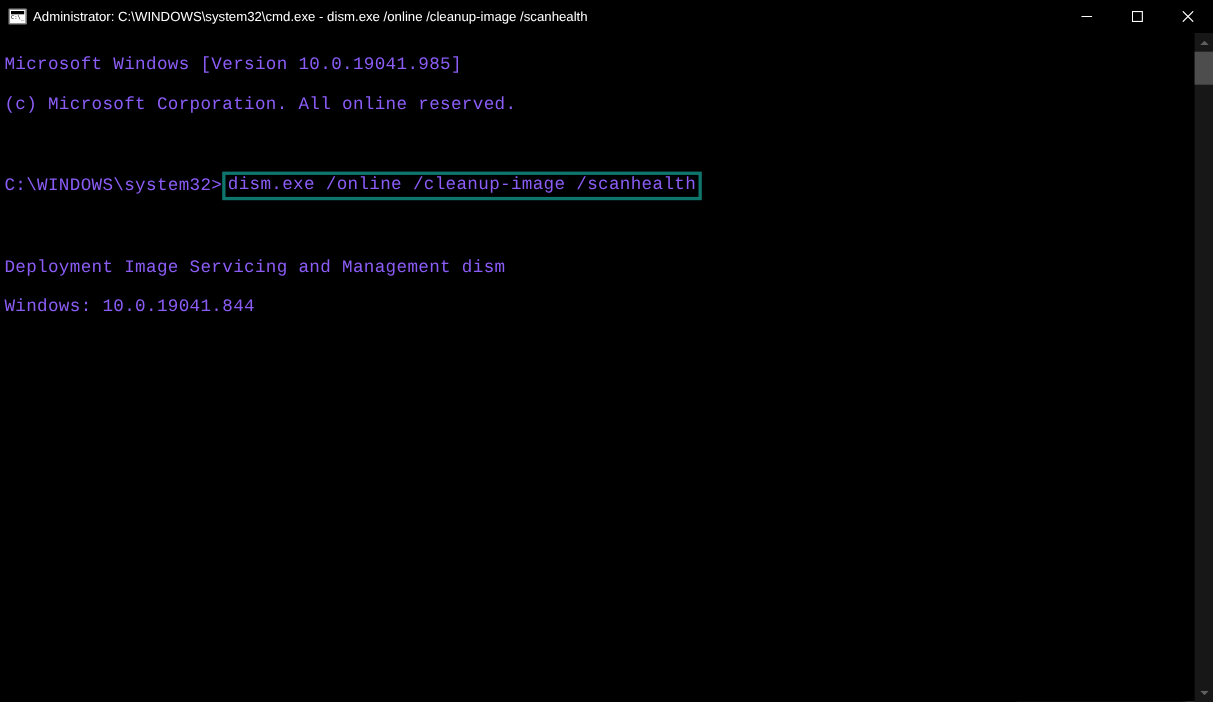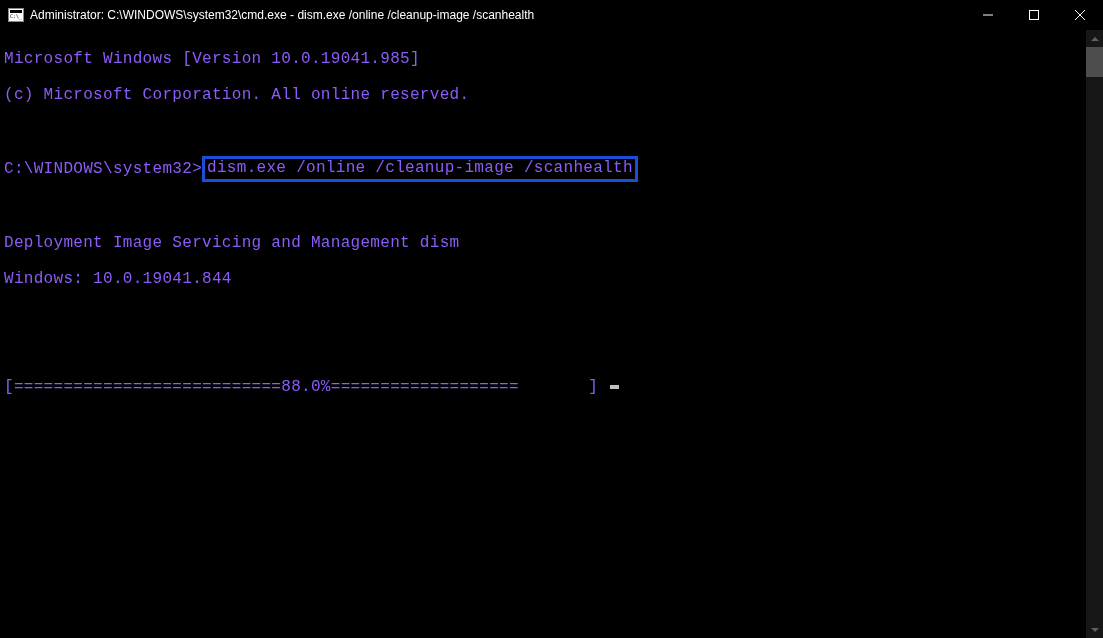--- a/index.html
+++ b/index.html
@@ -108,21 +108,21 @@
       white-space: pre;
       margin: 0;
     }
     .prompt-line {
       display: flex;
       flex-wrap: nowrap;
       white-space: pre;
       align-items: center;
     }
     .highlight-box {
-      border: 3px solid #1d4ed8;
+      border: 3px solid #0f766e;
       display: inline-block;
       padding: 0 2px 2px 2px;
       margin-top: -2px;
       margin-bottom: -2px;
     }
     .cursor-block {
       display: inline-block;
       width: 9px;
       height: 4px;
       background: #c0c0c0;
@@ -194,21 +194,20 @@
   <div class="terminal-body">
 <pre>Microsoft Windows [Version 10.0.19041.985]</pre>
 <pre>(c) Microsoft Corporation. All online reserved.</pre>
 <pre> </pre>
 <div class="prompt-line"><span>C:\WINDOWS\system32&gt;</span><span class="highlight-box">dism.exe /online /cleanup-image /scanhealth</span></div>
 <pre> </pre>
 <pre>Deployment Image Servicing and Management dism</pre>
 <pre>Windows: 10.0.19041.844</pre>
 <pre> </pre>
 <pre> </pre>
-<div class="prompt-line"><span>[===========================88.0%===================       ] </span><span class="cursor-block"></span></div>
   </div>
 
   <div class="scrollbar">
     <div class="scrollbar-arrow">
       <svg width="8" height="4" viewBox="0 0 8 4">
           <polygon points="4,0 8,4 0,4" fill="#606060"></polygon>
         </svg>
     </div>
     <div class="scrollbar-track">
       <div class="scrollbar-thumb"></div>

